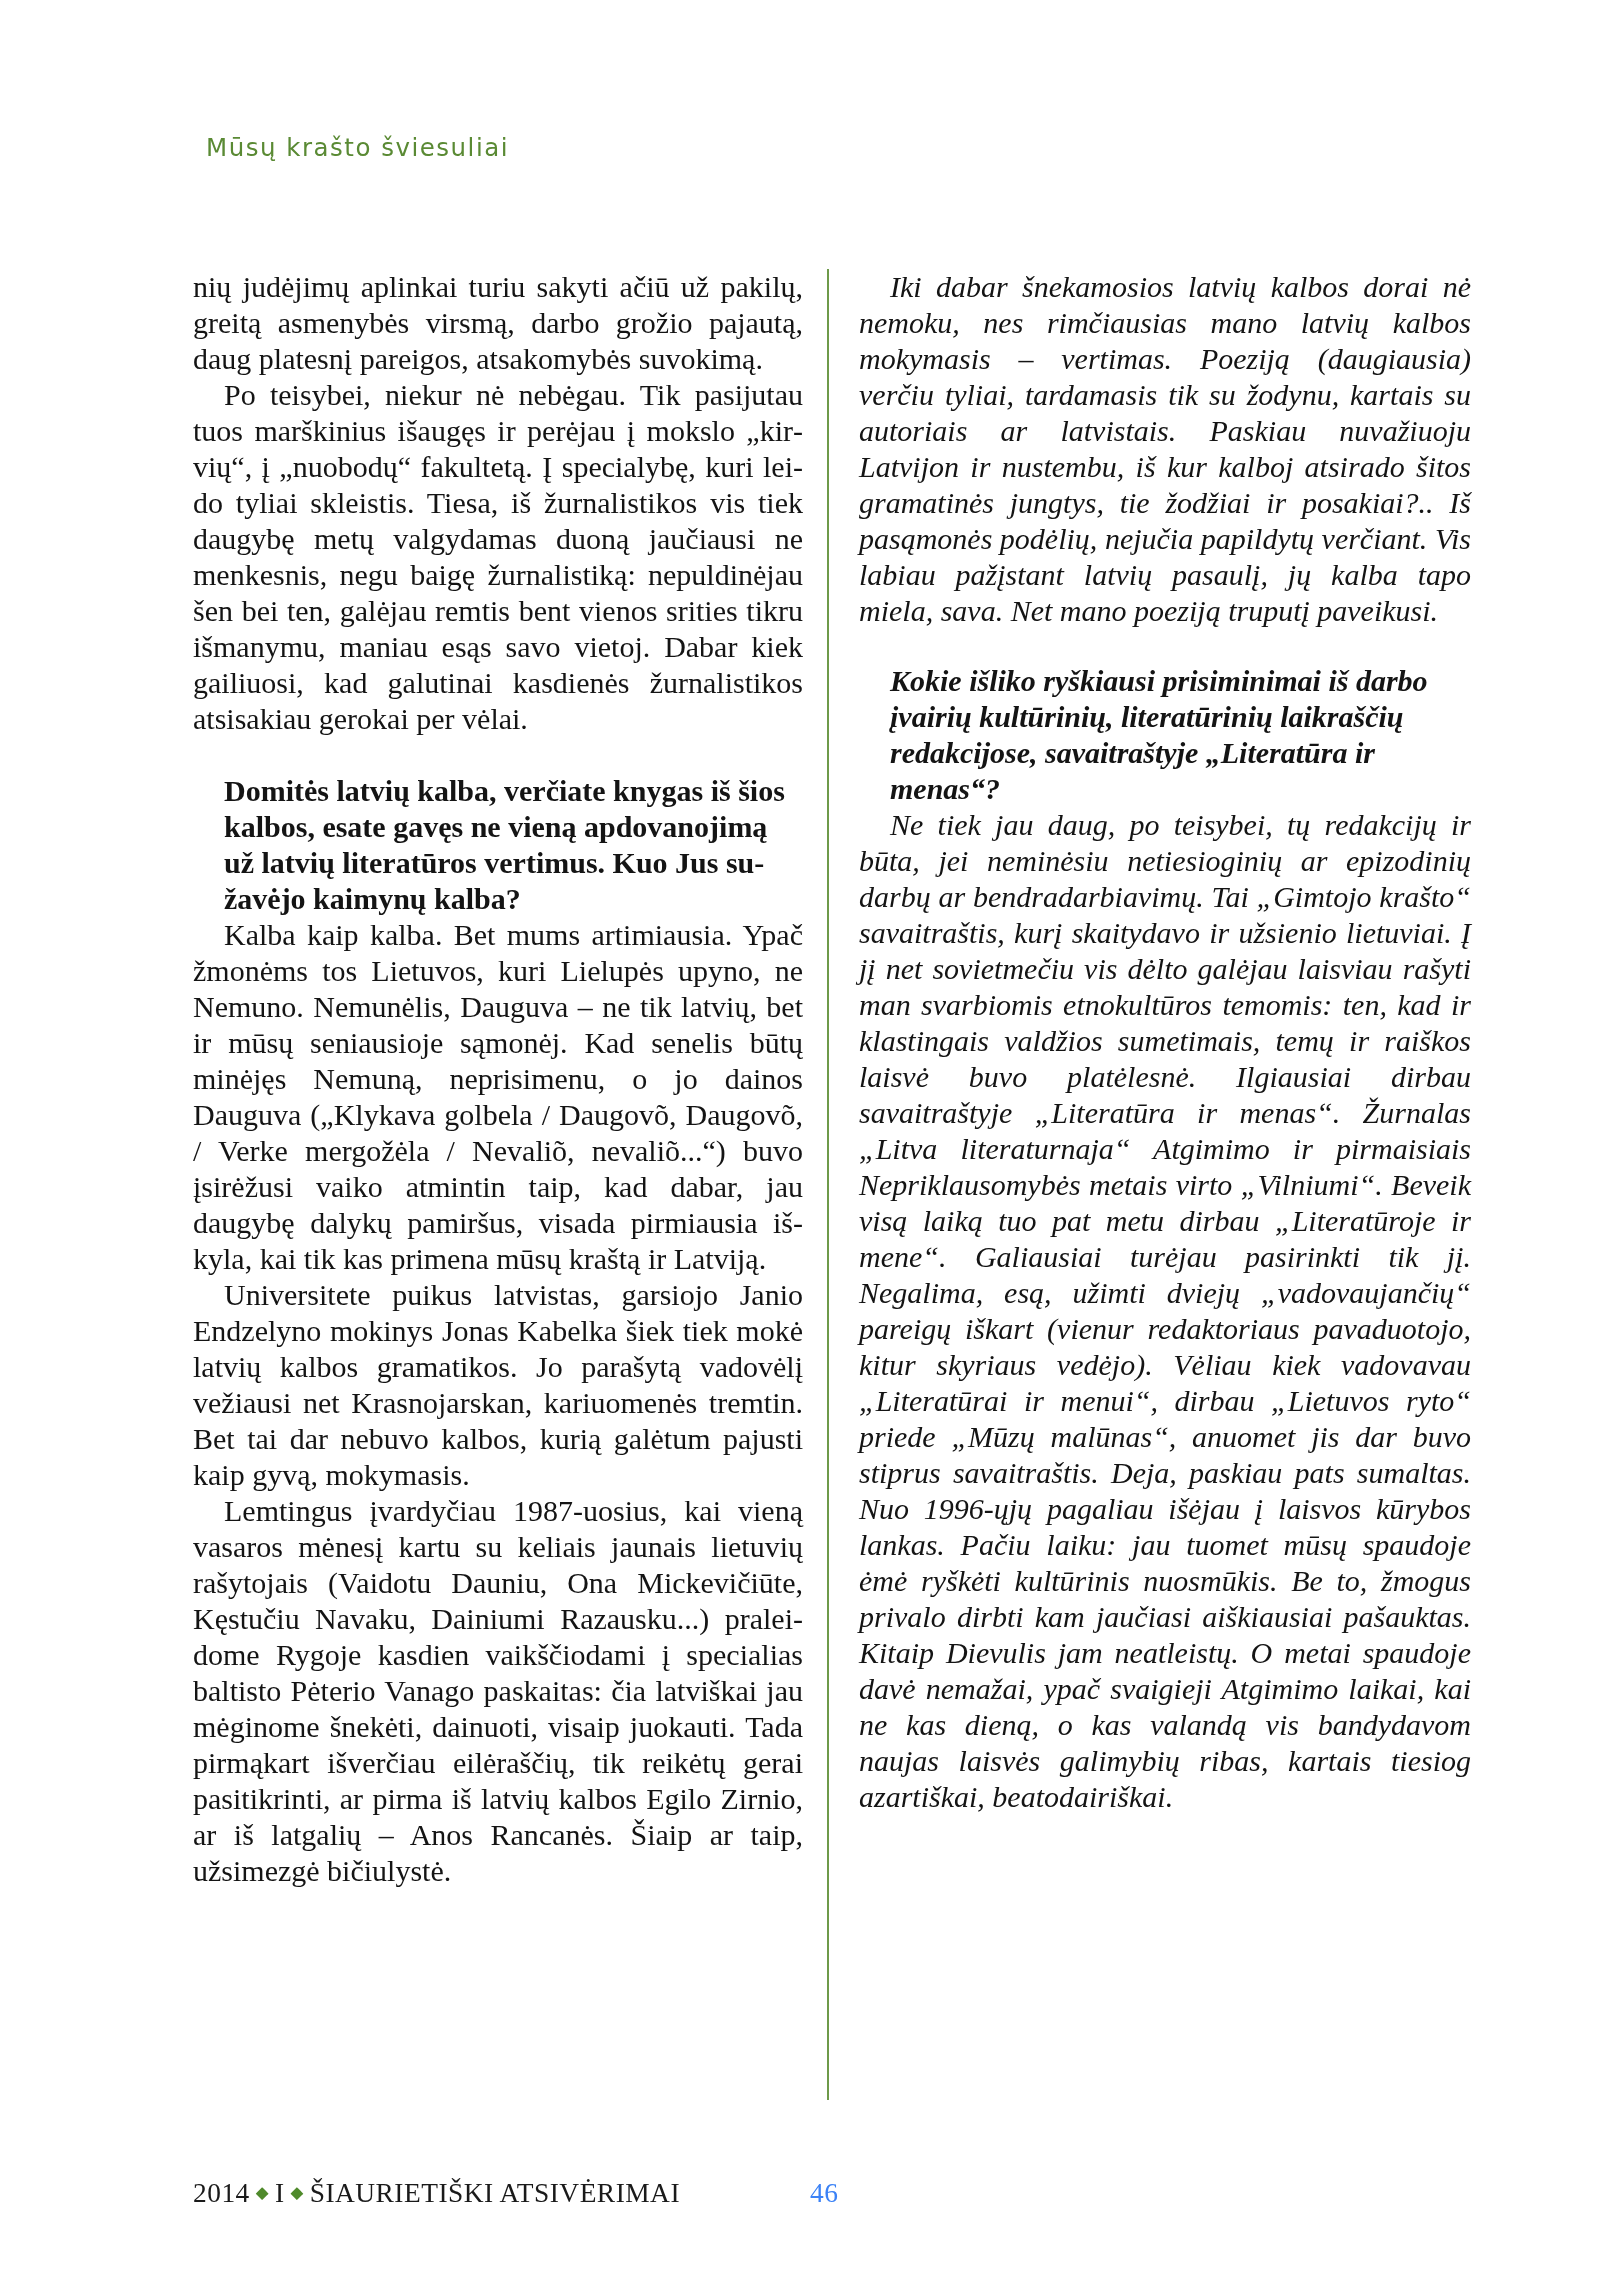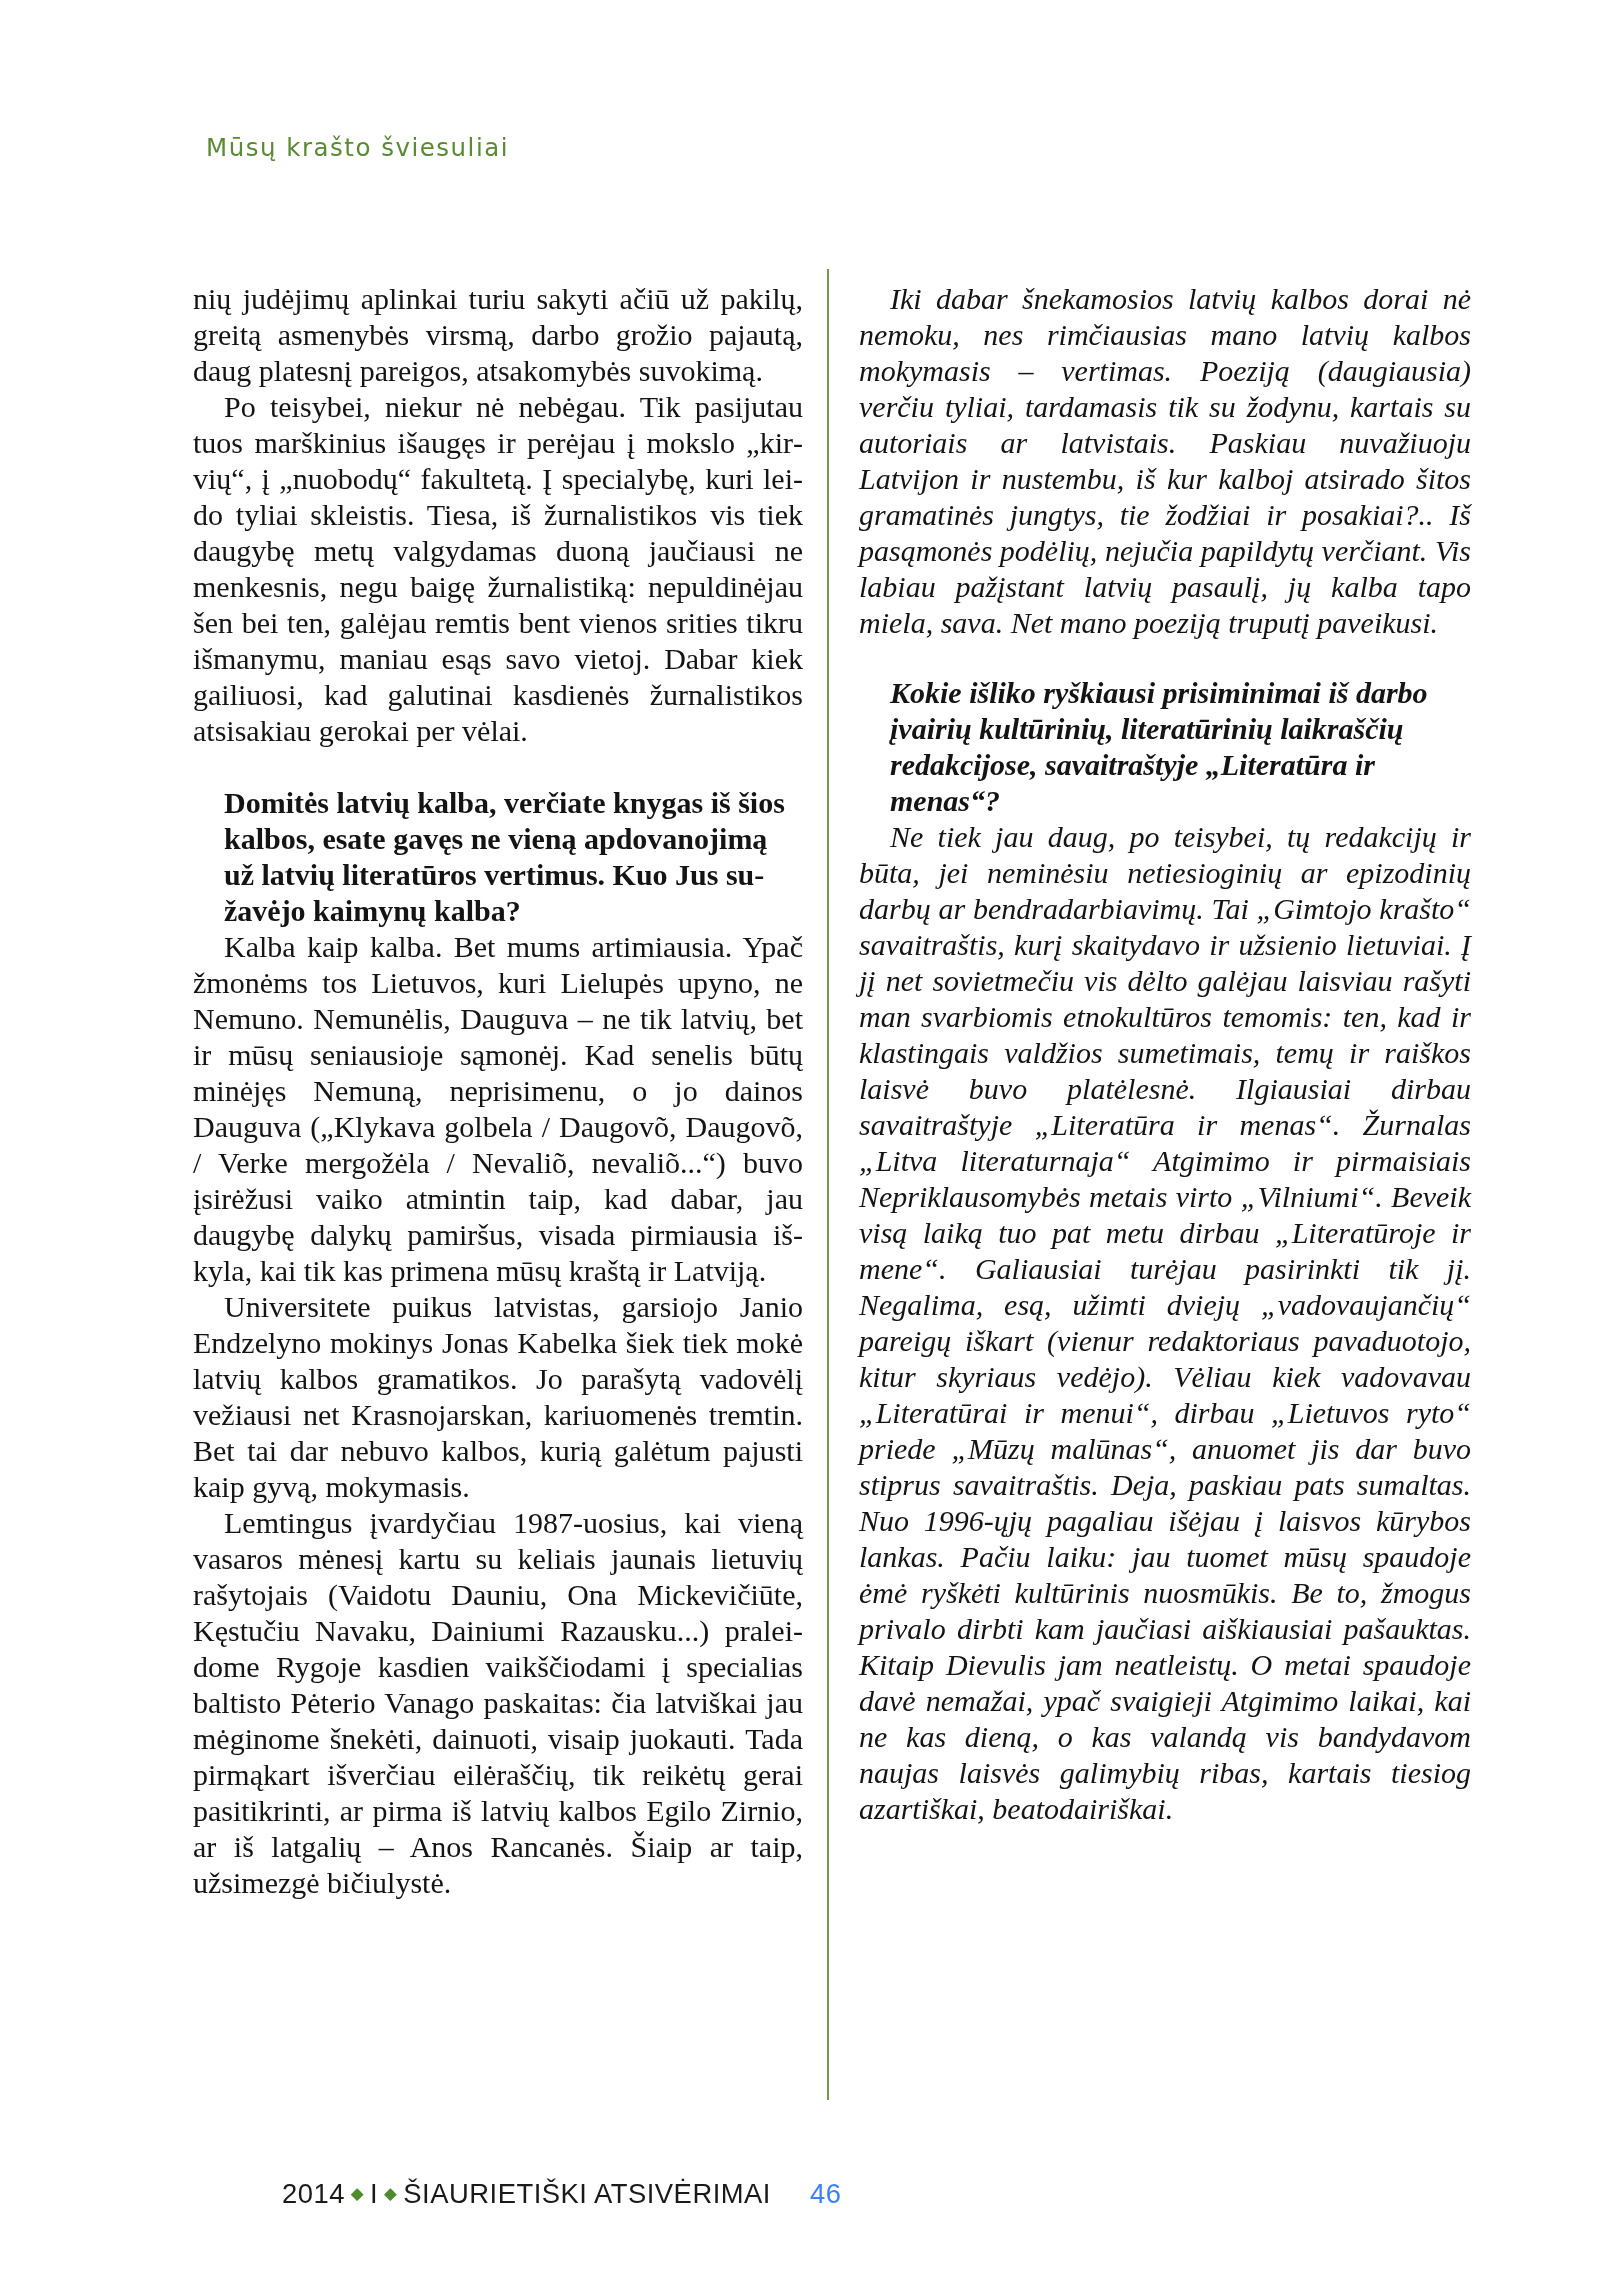--- a/index.html
+++ b/index.html
@@ -3,42 +3,41 @@
 <meta charset="utf-8">
 <style>
   html, body { margin: 0; padding: 0; background: #ffffff; }
   body { width: 1621px; height: 2293px; position: relative; overflow: hidden; }
   .running-head {
     position: absolute; left: 193px; top: 133px;
     font-family: "DejaVu Sans", sans-serif; font-size: 24.5px;
     letter-spacing: 1.5px; color: #5a8a34; font-weight: normal; margin-left: 13px;
   }
   .column {
-    position: absolute; top: 281px;
+    position: absolute; top: 269px;
     font-family: "Liberation Serif", serif; font-size: 30px;
     line-height: 36px; color: #141414;
     text-align: justify; hyphens: manual;
   }
   .col-left { left: 193px; width: 610px; }
   .col-right { left: 859px; width: 612px; font-style: italic; }
   .column p { margin: 0; text-indent: 31px; }
   .column p.no-indent { text-indent: 0; }
   .column p.question {
     font-weight: bold; text-indent: 0; padding-left: 31px;
     margin-top: 36px; text-align: left;
   }
   .col-divider {
     position: absolute; left: 827px; top: 269px; width: 2px; height: 1831px;
     background: #6e9a4a;
   }
   .footer {
     position: absolute; left: 193px; top: 2178px; width: 667px;
-    font-family: Liberation Sans, sans-serif; font-size: 27.4px; color: #1a1a1a;
+    font-family: Liberation Serif, serif; font-size: 27.4px; color: #1a1a1a;
     letter-spacing: 0.5px;
-    text-align: center;
   }
   .footer .diamond { color: #4f8a2b; font-size: 16.7px; vertical-align: 3.9px; margin: 0 5.9px; }
   .footer .page-num { position: absolute; left: 617px; top: 0; color: #3b82f6; }
 </style>
 </head>
 <body>
 
 <div class="running-head">Mūsų krašto šviesuliai</div>
 
 <div class="column col-left">

